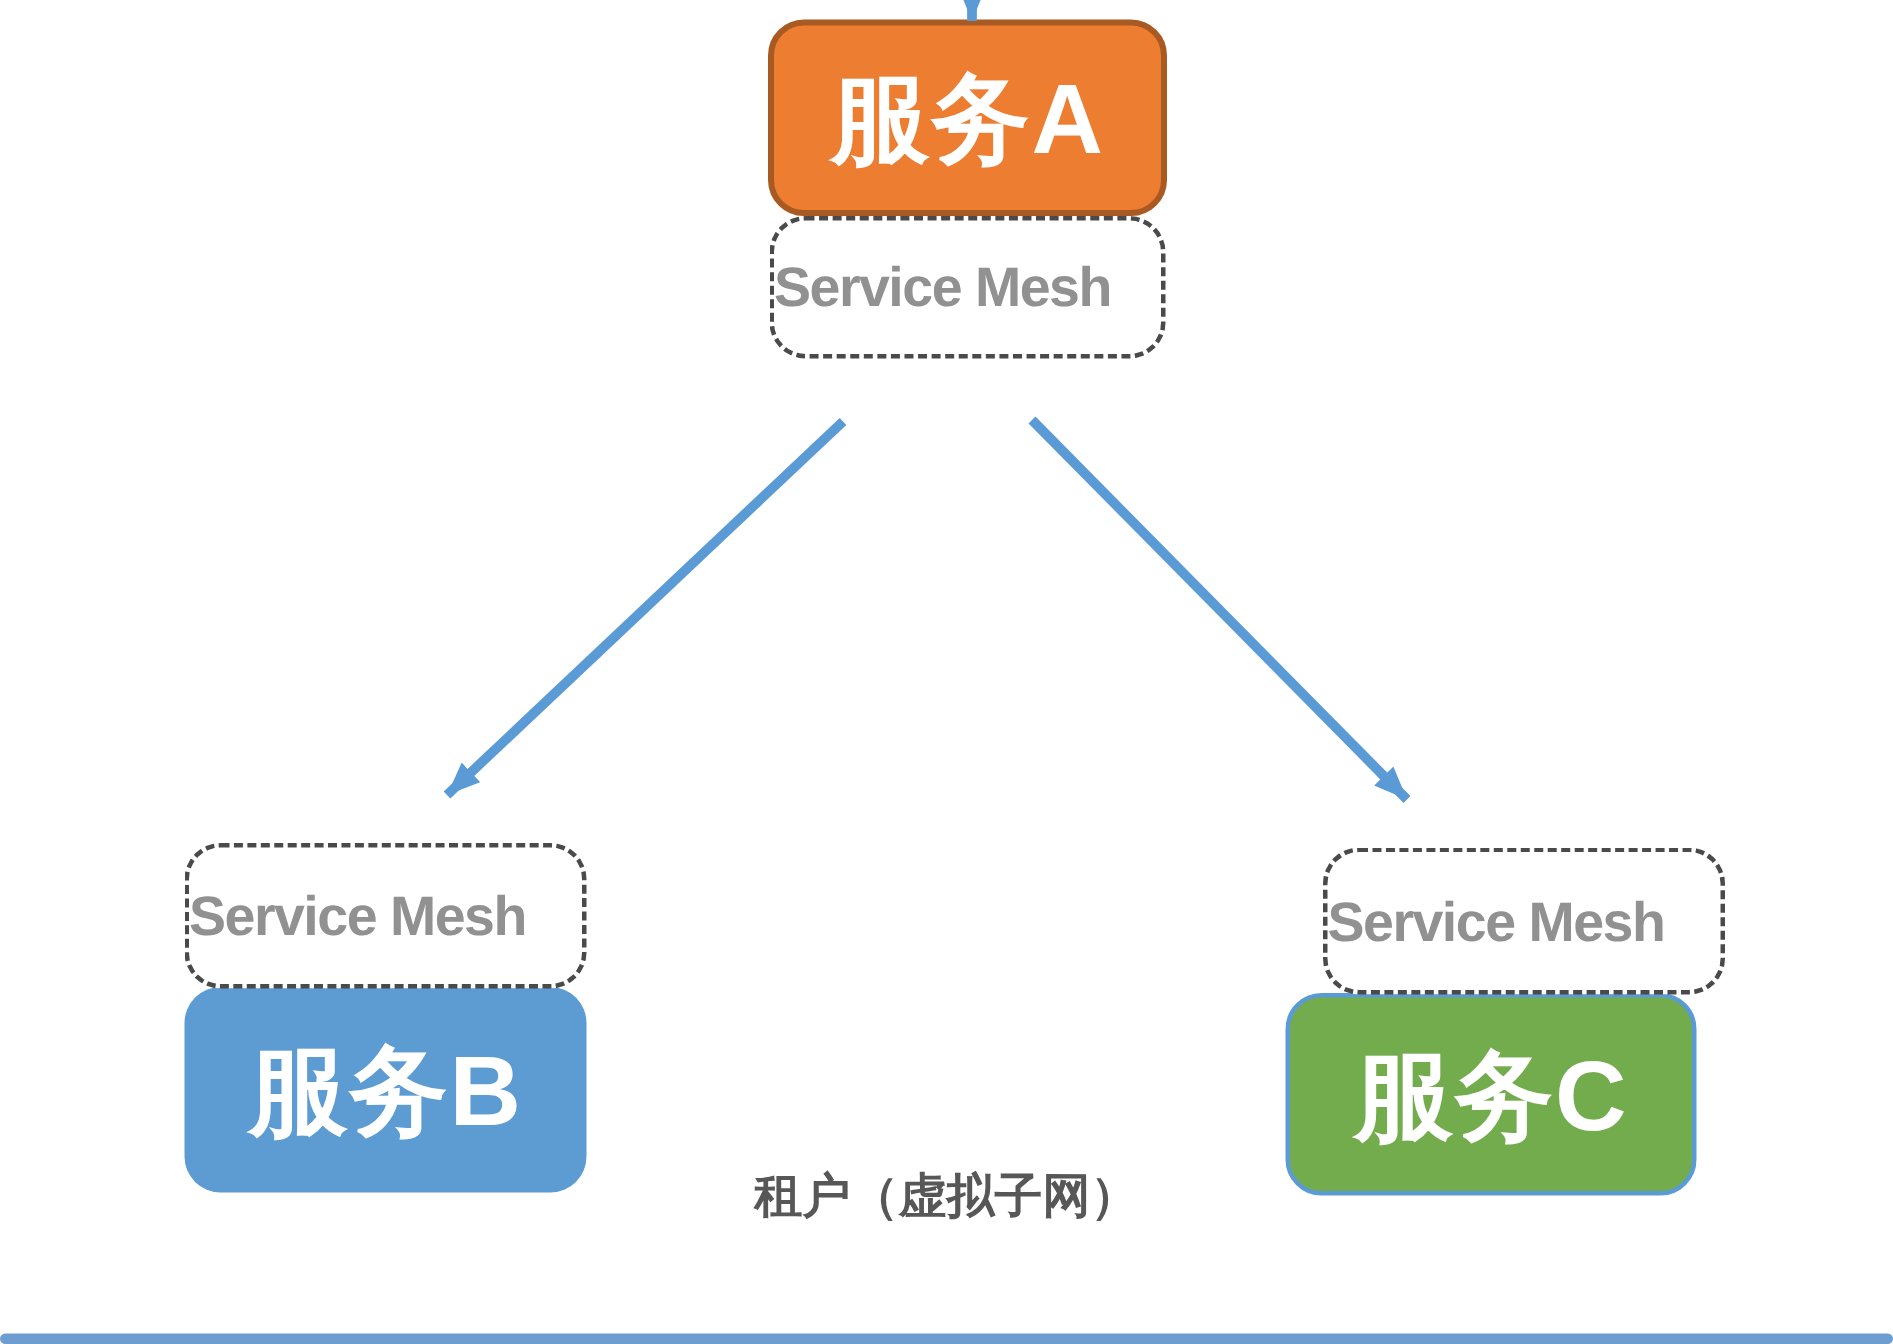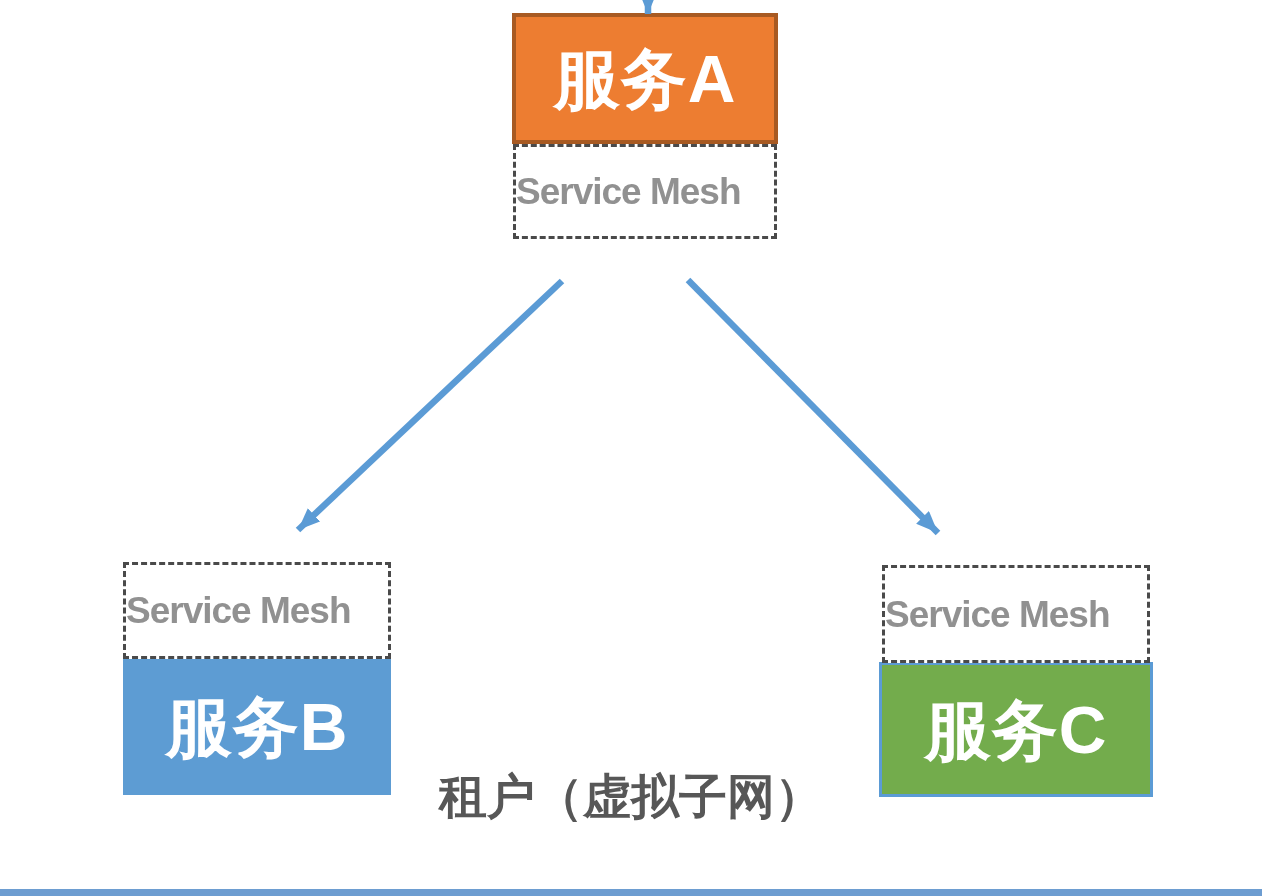--- a/index.html
+++ b/index.html
@@ -4,21 +4,21 @@
 <style>
   html, body { margin: 0; padding: 0; background: #ffffff; }
   #canvas {
     position: relative;
     width: 1262px;
     height: 896px;
     overflow: hidden;
     background: #ffffff;
     font-family: "Liberation Sans", "DejaVu Sans", sans-serif;
   }
-  .abs { position: absolute; box-sizing: border-box; }
+  .abs { position: absolute; box-sizing: border-box; border-radius: 24px; }
 
   
   .service-box {
     display: flex;
     align-items: center;
     justify-content: center;
     color: #ffffff;
     font-weight: bold;
     font-size: 66px;
     letter-spacing: 1px;
@@ -27,21 +27,21 @@
   #service-a {
     left: 512px; top: 13px; width: 266px; height: 131px;
     background: #ED7D31;
     border: 4px solid #A85A22;
   }
   #service-b {
     left: 123px; top: 658px; width: 268px; height: 137px;
     background: #5D9CD3;
   }
   #service-c {
-    left: 879px; top: 662px; width: 274px; height: 135px;
+    left: 857px; top: 662px; width: 274px; height: 135px;
     background: #73AC4C;
     border: 3px solid #5B9BD5;
   }
 
   
   .mesh-box {
     display: flex;
     align-items: center;
     background: #ffffff;
     border: 3px dashed #4A4A4A;
@@ -62,21 +62,21 @@
     width: 1262px; height: 896px;
     pointer-events: none;
     z-index: 1;
   }
 
   #tenant-label {
     left: 331px; top: 764px; width: 600px; height: 66px;
     text-align: center;
     color: #575757;
     font-weight: bold;
-    font-size: 48px;
+    font-size: 32px;
     line-height: 66px;
     z-index: 3;
   }
 
   #bottom-bar {
     left: 0; bottom: 0; width: 1262px; height: 7px;
     background: #6D9DD1;
     z-index: 4;
   }
 </style>

